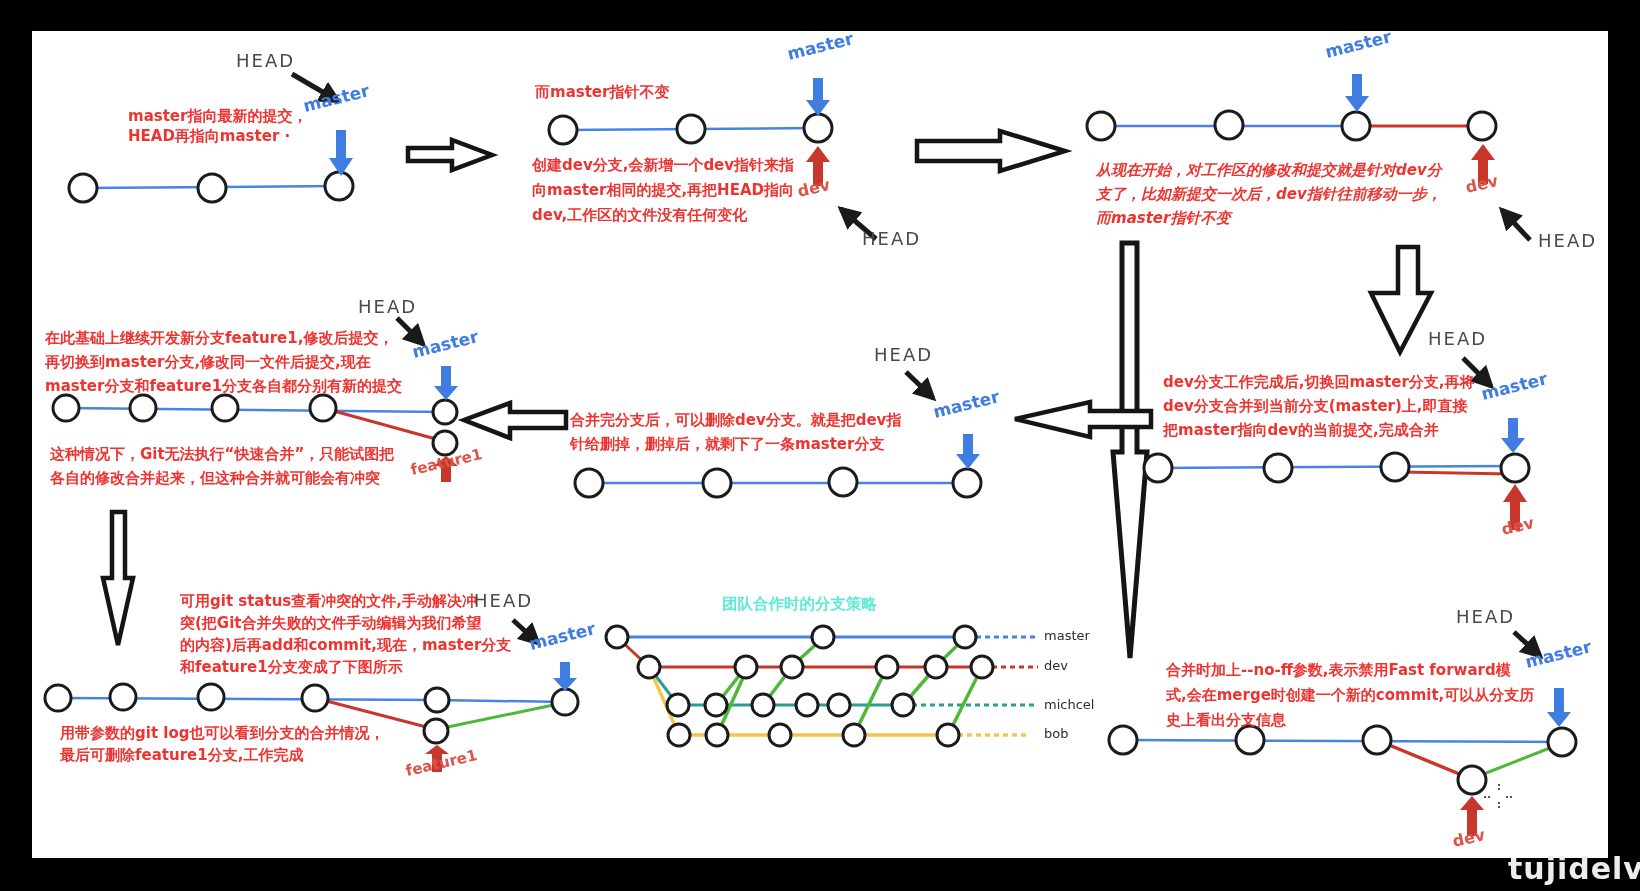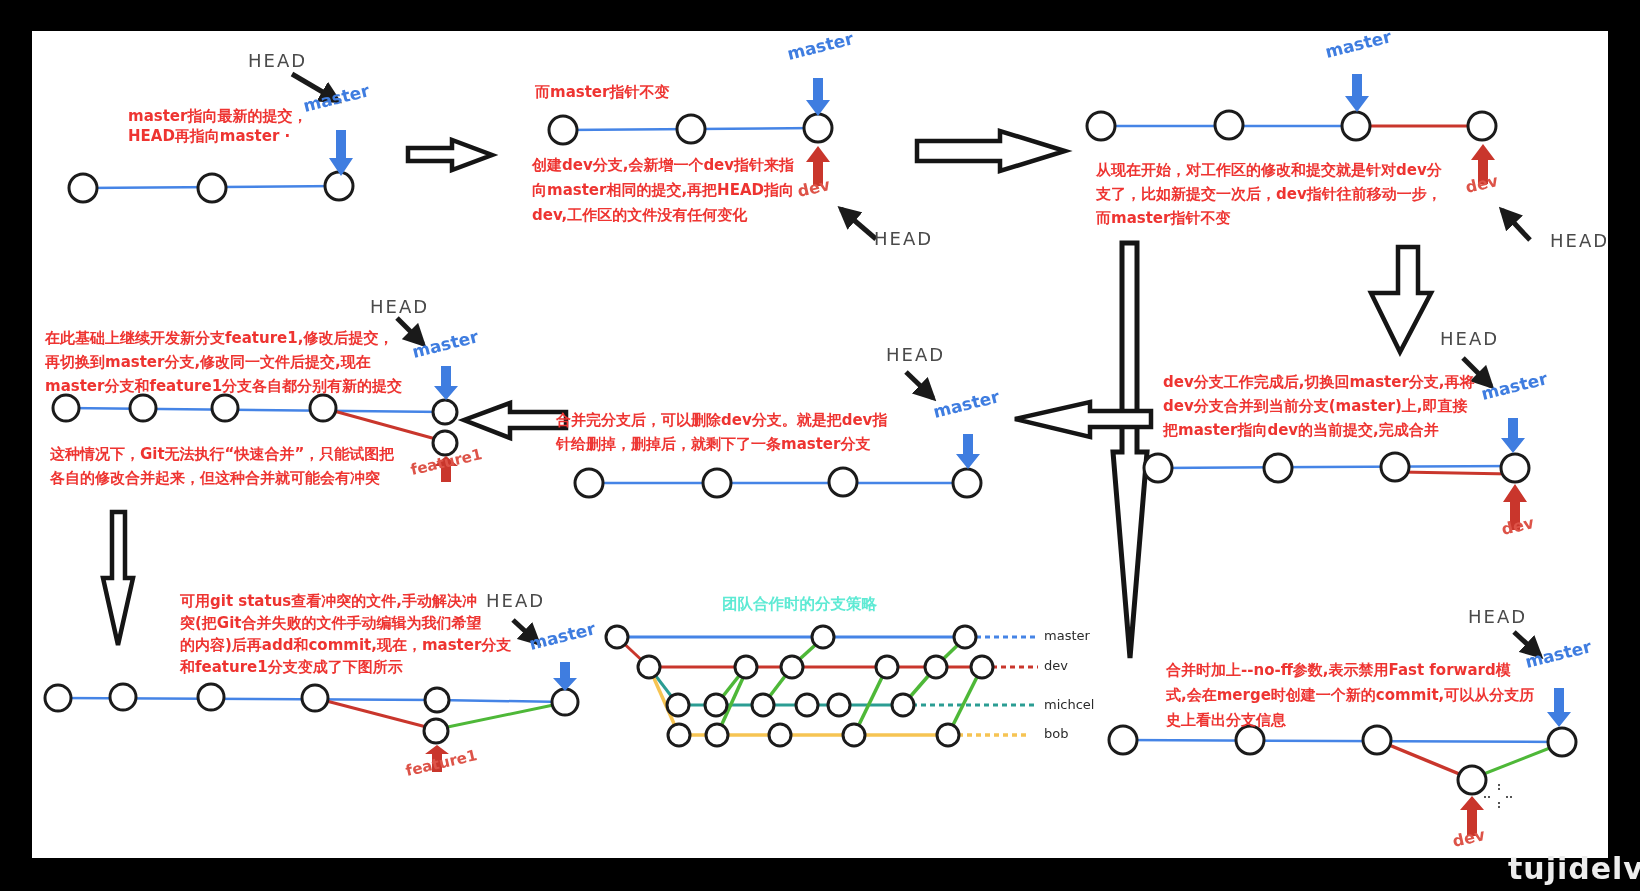--- a/index.html
+++ b/index.html
@@ -4,21 +4,21 @@
 <style>
   html,body{margin:0;padding:0;background:#000;}
   #stage{position:relative;width:1640px;height:891px;background:#000;overflow:hidden;
          font-family:"DejaVu Sans",sans-serif;}
   #canvas{position:absolute;left:32px;top:31px;width:1576px;height:827px;background:#ffffff;}
   #strokes{position:absolute;left:0;top:0;width:1640px;height:891px;}
   .txt{position:absolute;white-space:pre-line;}
   .note{color:#ee3431;font-weight:bold;font-size:15px;line-height:24px;}
   .lh20{line-height:20px;}
   .lh22{line-height:22px;}
-  .head{color:#4a4a4a;font-size:18px;letter-spacing:2px;font-weight:500;margin-left:12px;}
+  .head{color:#4a4a4a;font-size:18px;letter-spacing:2px;font-weight:500;}
   .bluelab{color:#3f7de0;font-size:17px;font-weight:600;transform:rotate(-14deg);transform-origin:left bottom;}
   .redlab{color:#dd5348;font-size:16px;font-weight:600;transform:rotate(-13deg);transform-origin:left bottom;}
   .lane{color:#2b2b2b;font-size:13px;font-weight:500;}
   .title{color:#5eead4;font-weight:bold;font-size:15.5px;}
   .watermark{position:absolute;left:1508px;top:851px;color:#ededed;font-size:30px;font-weight:bold;letter-spacing:1px;}
 </style>
 </head>
 <body>
 
 <div id="stage">
@@ -199,52 +199,54 @@
   <div class="txt bluelab" style="left:306px;top:96px;">master</div>
 
   <div class="txt note" style="left:535px;top:80px;">而master指针不变</div>
   <div class="txt note" style="left:532px;top:153px;line-height:25px;">创建dev分支,会新增一个dev指针来指
 向master相同的提交,再把HEAD指向
 dev,工作区的文件没有任何变化</div>
   <div class="txt bluelab" style="left:790px;top:44px;">master</div>
   <div class="txt redlab" style="left:800px;top:182px;">dev</div>
   <div class="txt head" style="left:862px;top:228px;">HEAD</div>
 
-  <div class="txt note" style="left:1096px;top:158px;">从现在开始，对工作区的修改和提交就是针对dev分
+  <div class="txt note" style="left:1096px;top:158px;font-style:italic;">从现在开始，对工作区的修改和提交就是针对dev分
 支了，比如新提交一次后，dev指针往前移动一步，
 而master指针不变</div>
   <div class="txt bluelab" style="left:1328px;top:42px;">master</div>
   <div class="txt redlab" style="left:1468px;top:178px;">dev</div>
   <div class="txt head" style="left:1538px;top:230px;">HEAD</div>
 
   <div class="txt note" style="left:45px;top:326px;">在此基础上继续开发新分支feature1,修改后提交，
 再切换到master分支,修改同一文件后提交,现在
 master分支和feature1分支各自都分别有新的提交</div>
   <div class="txt note" style="left:50px;top:442px;">这种情况下，Git无法执行“快速合并”，只能试图把
 各自的修改合并起来，但这种合并就可能会有冲突</div>
   <div class="txt head" style="left:358px;top:296px;">HEAD</div>
   <div class="txt bluelab" style="left:415px;top:342px;">master</div>
   <div class="txt redlab" style="left:413px;top:461px;font-size:15px;">feature1</div>
 
-  <div class="txt note" style="left:556px;top:408px;">合并完分支后，可以删除dev分支。就是把dev指
+  <div class="txt note" style="left:570px;top:408px;">合并完分支后，可以删除dev分支。就是把dev指
 针给删掉，删掉后，就剩下了一条master分支</div>
   <div class="txt head" style="left:874px;top:344px;">HEAD</div>
   <div class="txt bluelab" style="left:936px;top:402px;">master</div>
 
   <div class="txt note" style="left:1163px;top:370px;">dev分支工作完成后,切换回master分支,再将
 dev分支合并到当前分支(master)上,即直接
 把master指向dev的当前提交,完成合并</div>
   <div class="txt head" style="left:1428px;top:328px;">HEAD</div>
   <div class="txt bluelab" style="left:1484px;top:384px;">master</div>
   <div class="txt redlab" style="left:1504px;top:520px;">dev</div>
 
   <div class="txt note lh22" style="left:180px;top:590px;">可用git status查看冲突的文件,手动解决冲
 突(把Git合并失败的文件手动编辑为我们希望
 的内容)后再add和commit,现在，master分支
 和feature1分支变成了下图所示</div>
+  <div class="txt note lh22" style="left:60px;top:722px;">用带参数的git log也可以看到分支的合并情况，
+最后可删除feature1分支,工作完成</div>
   <div class="txt head" style="left:474px;top:590px;">HEAD</div>
   <div class="txt bluelab" style="left:532px;top:634px;">master</div>
   <div class="txt redlab" style="left:408px;top:762px;font-size:15px;">feature1</div>
 
   <div class="txt title" style="left:722px;top:594px;">团队合作时的分支策略</div>
   <div class="txt lane" style="left:1044px;top:628px;">master</div>
   <div class="txt lane" style="left:1044px;top:658px;">dev</div>
   <div class="txt lane" style="left:1044px;top:697px;">michcel</div>
   <div class="txt lane" style="left:1044px;top:726px;">bob</div>
 

